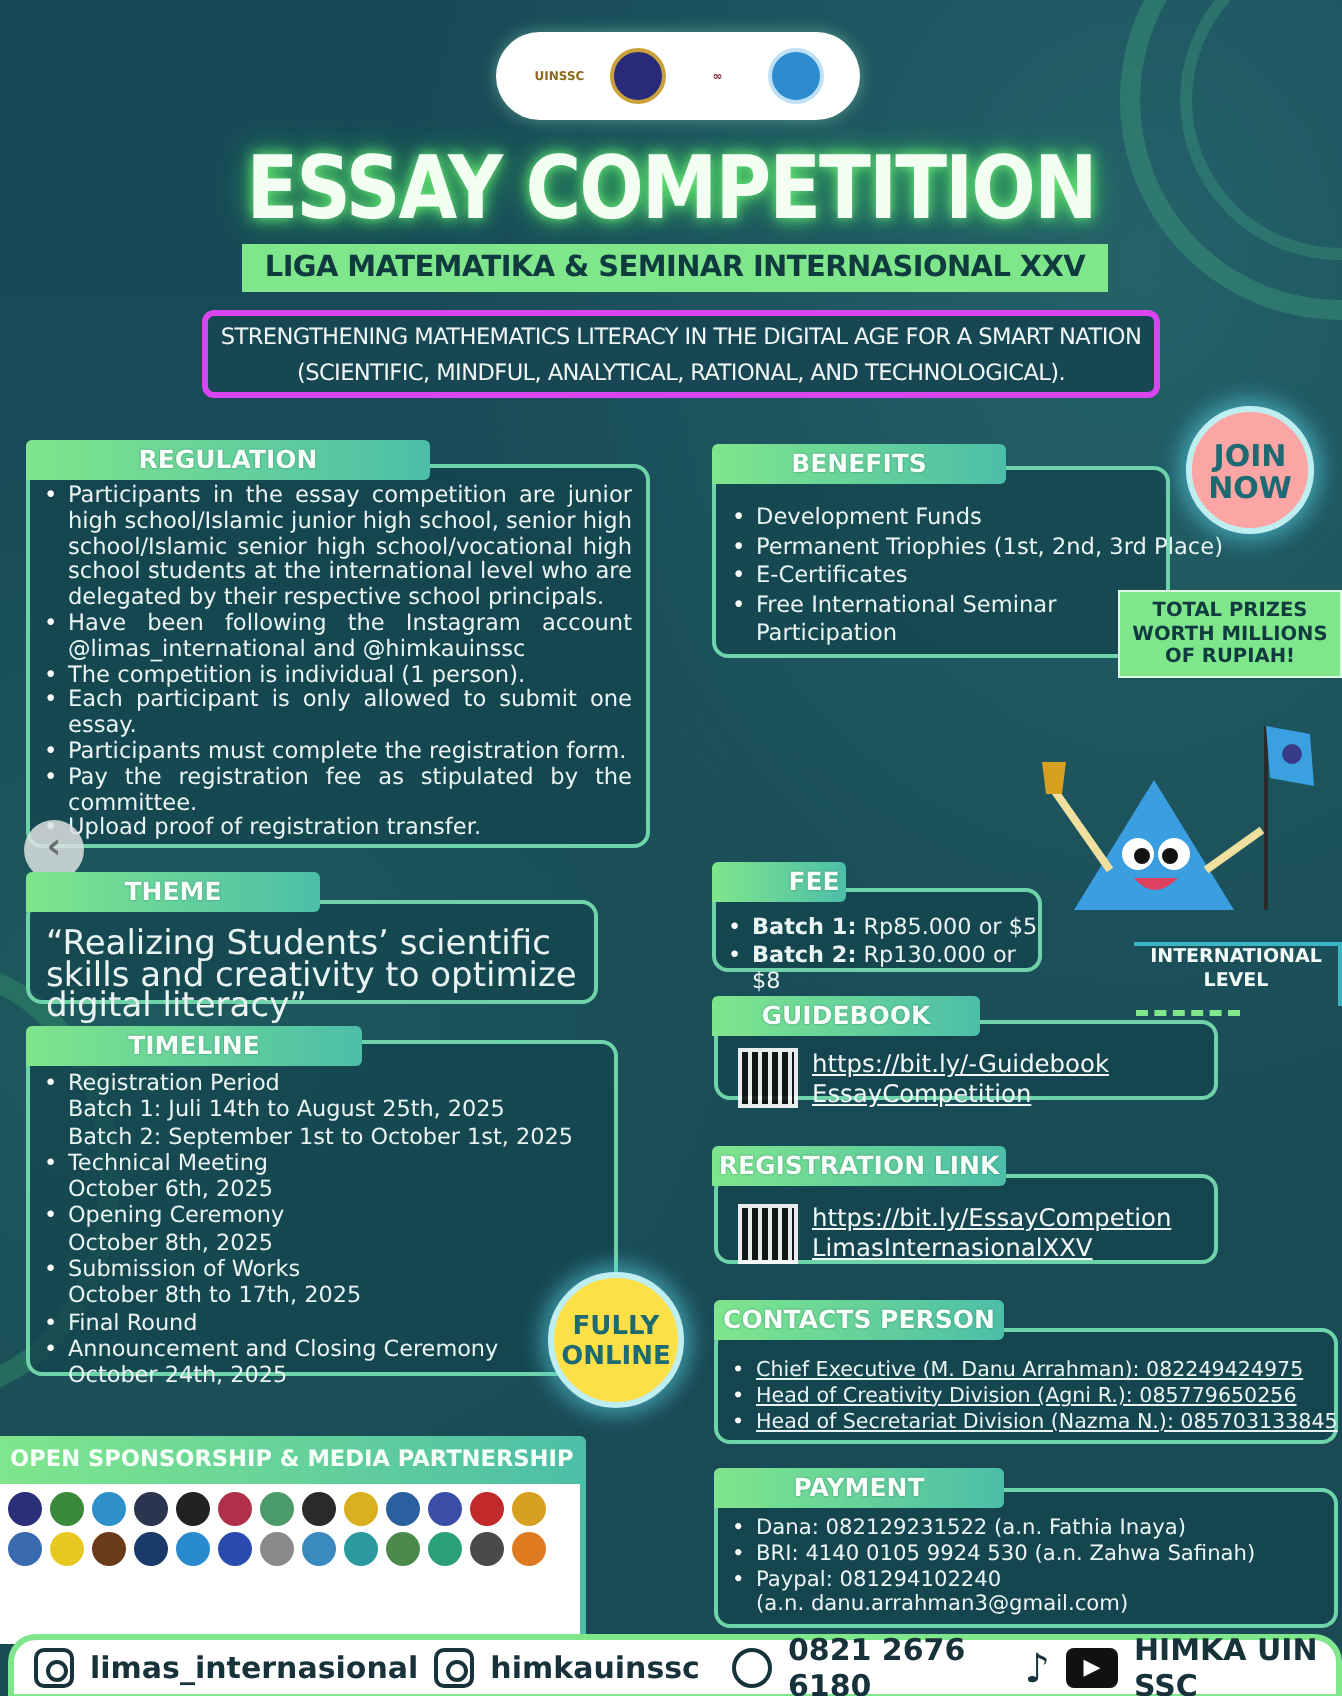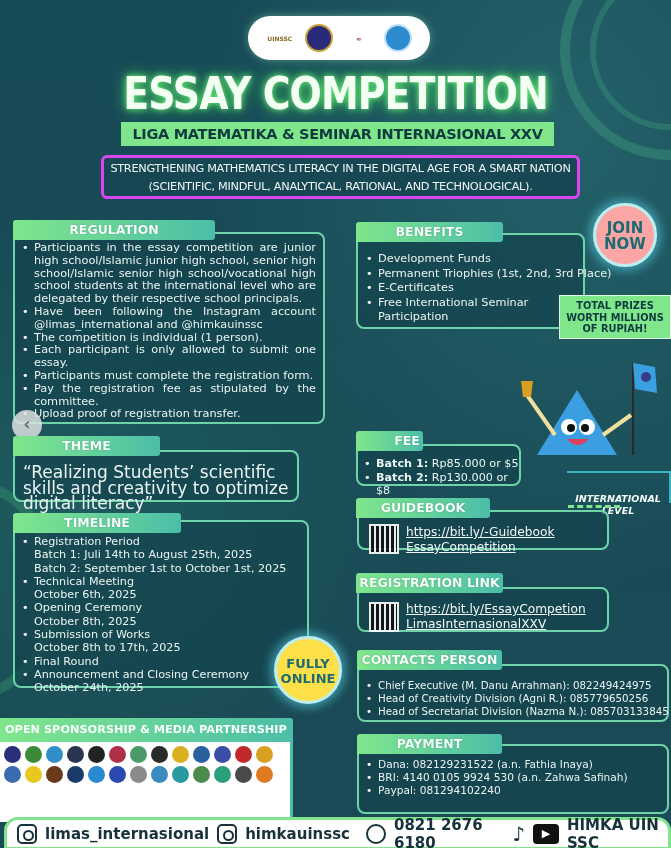--- a/index.html
+++ b/index.html
@@ -92,22 +92,22 @@
     border: 3px solid #bfeef0; box-shadow: 0 0 10px 4px rgba(90,210,230,0.55);
     color: #1d6a72; font-weight: bold; font-size: 13px; text-align: center; line-height: 15px; padding-top: 17px;
   }
 
   .fee-box { left: 356px; top: 444px; width: 165px; height: 42px; }
   .fee-hdr { left: 356px; top: 431px; width: 67px; padding-left: 35px; }
   .fee-list { left: 362px; top: 457px; width: 160px; font-size: 11.2px; line-height: 13.5px; }
 
   .intl {
     left: 567px; top: 471px; width: 104px; height: 32px; color: #f3fbf8; font-weight: bold; font-size: 9.5px;
-    text-align: center; line-height: 12px; padding-top: 20px;
-    border-top: 2px solid #3bb3c0; border-right: 2px solid #3bb3c0; font-style: italic;
+    text-align: center; line-height: 12px; padding-top: 0;
+    border-top: 2px solid #3bb3c0; border-right: 2px solid #3bb3c0;
   }
   .intl-dash { left: 568px; top: 505px; width: 52px; height: 3px; border-top: 3px dashed #7fe68c; }
 
   .guide-box { left: 357px; top: 510px; width: 252px; height: 40px; }
   .guide-hdr { left: 356px; top: 498px; width: 134px; }
   .reg-link-box { left: 357px; top: 587px; width: 252px; height: 45px; }
   .reg-link-hdr { left: 356px; top: 573px; width: 147px; }
   .qr {
     width: 30px; height: 30px; background:
       repeating-linear-gradient(90deg, #111 0 3px, #fff 3px 5px),
@@ -115,21 +115,21 @@
     border: 2px solid #fff; opacity: 0.9;
   }
   .guide-qr { left: 369px; top: 524px; }
   .reg-qr { left: 369px; top: 602px; }
   .link { color: #f2f8f7; text-decoration: underline; font-size: 12.2px; line-height: 15px; }
   .guide-link { left: 406px; top: 525px; }
   .reg-link { left: 406px; top: 602px; }
 
   .contact-box { left: 357px; top: 664px; width: 312px; height: 58px; }
   .contact-hdr { left: 357px; top: 650px; width: 145px; }
-  .contact-list { left: 364px; top: 679px; width: 305px; font-size: 10.3px; line-height: 12.8px; }
+  .contact-list { left: 364px; top: 679px; width: 305px; font-size: 10.3px; line-height: 12.8px; text-decoration: underline; }
 
   .pay-box { left: 357px; top: 744px; width: 312px; height: 70px; }
   .pay-hdr { left: 357px; top: 734px; width: 145px; }
   .pay-list { left: 364px; top: 758px; width: 305px; font-size: 10.6px; line-height: 12.8px; }
 
   .sponsor-hdr {
     left: 0; top: 718px; width: 293px; height: 24px; line-height: 24px; padding-left: 5px;
     background: linear-gradient(90deg, #7fe68c 0%, #4cbea8 100%); color: #f7fff9; font-weight: bold; font-size: 11.3px;
     border-radius: 0 3px 0 0;
   }
@@ -281,20 +281,21 @@
   <li>Head of Secretariat Division (Nazma N.): 085703133845</li>
 </ul>
 
 <div class="abs box pay-box"></div>
 <div class="abs hdr pay-hdr">PAYMENT</div>
 <ul class="abs bul pay-list">
   <li>Dana: 082129231522 (a.n. Fathia Inaya)</li>
   <li>BRI: 4140 0105 9924 530 (a.n. Zahwa Safinah)</li>
   <li>
     <div>Paypal: 081294102240</div>
+    <div>(a.n. danu.arrahman3@gmail.com)</div>
   </li>
 </ul>
 
 <div class="abs sponsor-hdr">OPEN SPONSORSHIP &amp; MEDIA PARTNERSHIP</div>
 <div class="abs sponsor-body">
   <div class="logo-row" id="row1" style="top:4px;">
       <div class="slogo" style="background: rgb(42, 47, 122);"></div>
       <div class="slogo" style="background: rgb(58, 138, 58);"></div>
       <div class="slogo" style="background: rgb(47, 143, 200);"></div>
       <div class="slogo" style="background: rgb(43, 53, 80);"></div>

